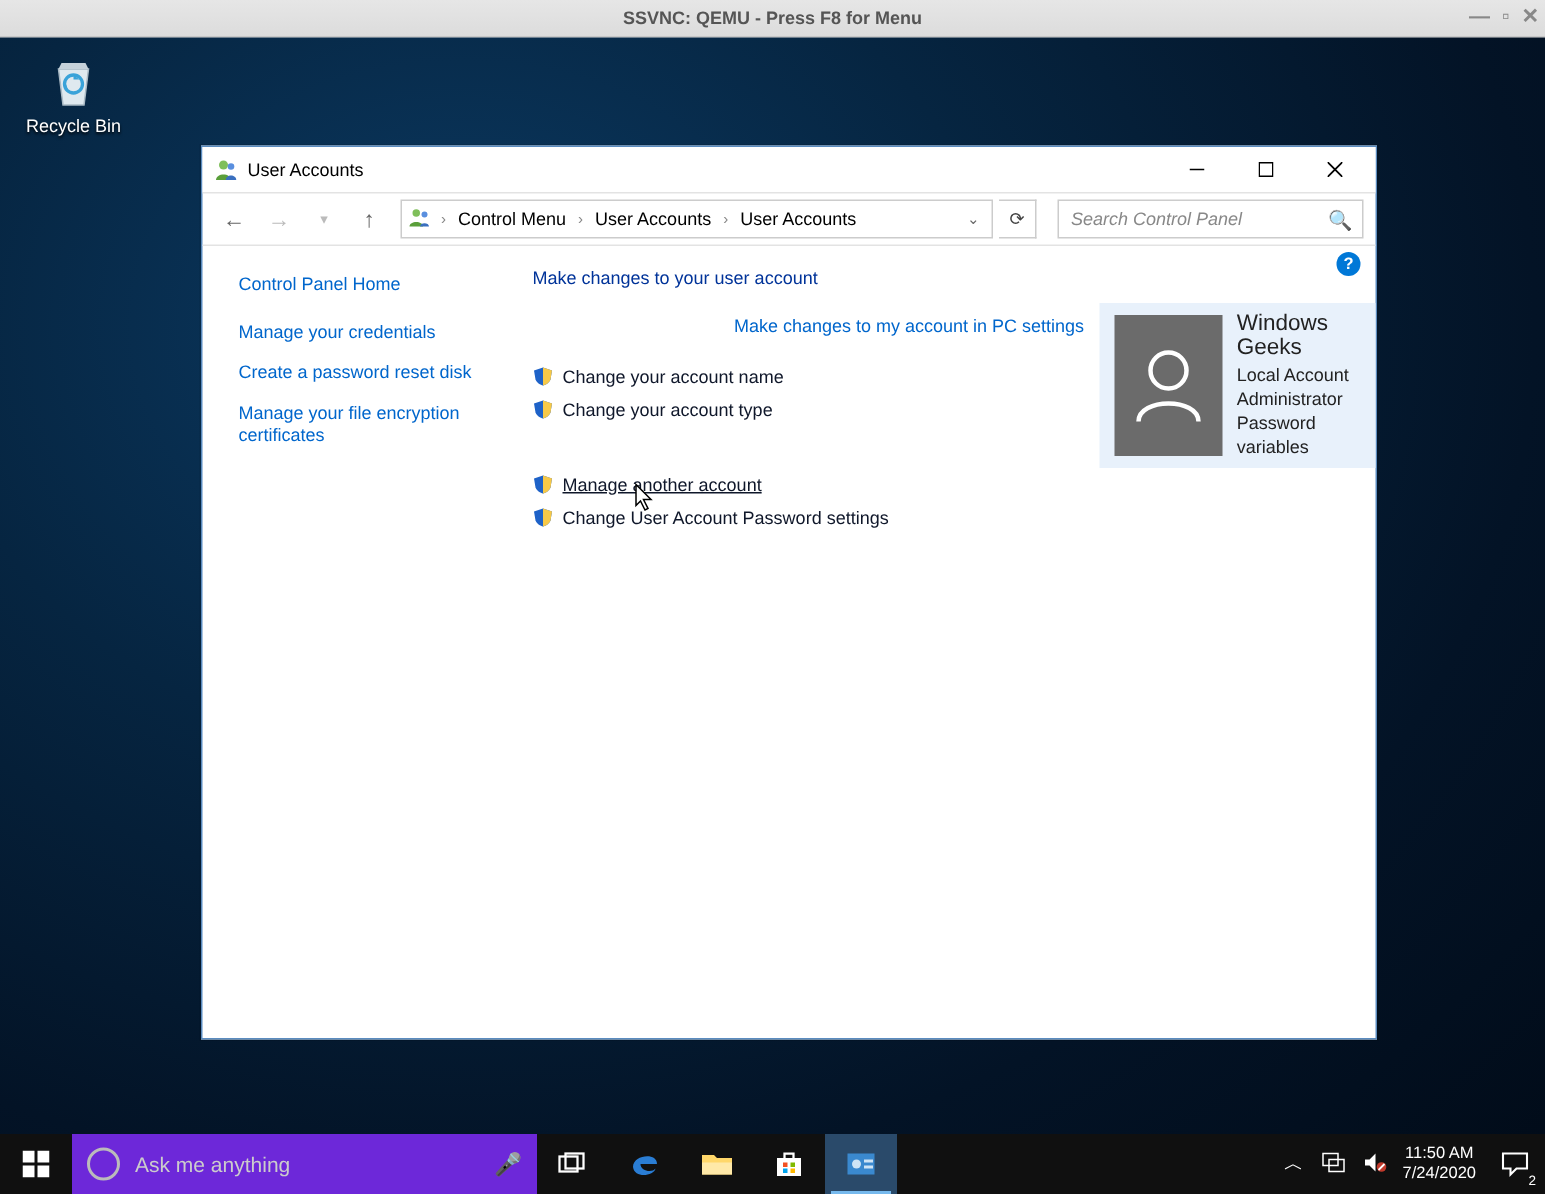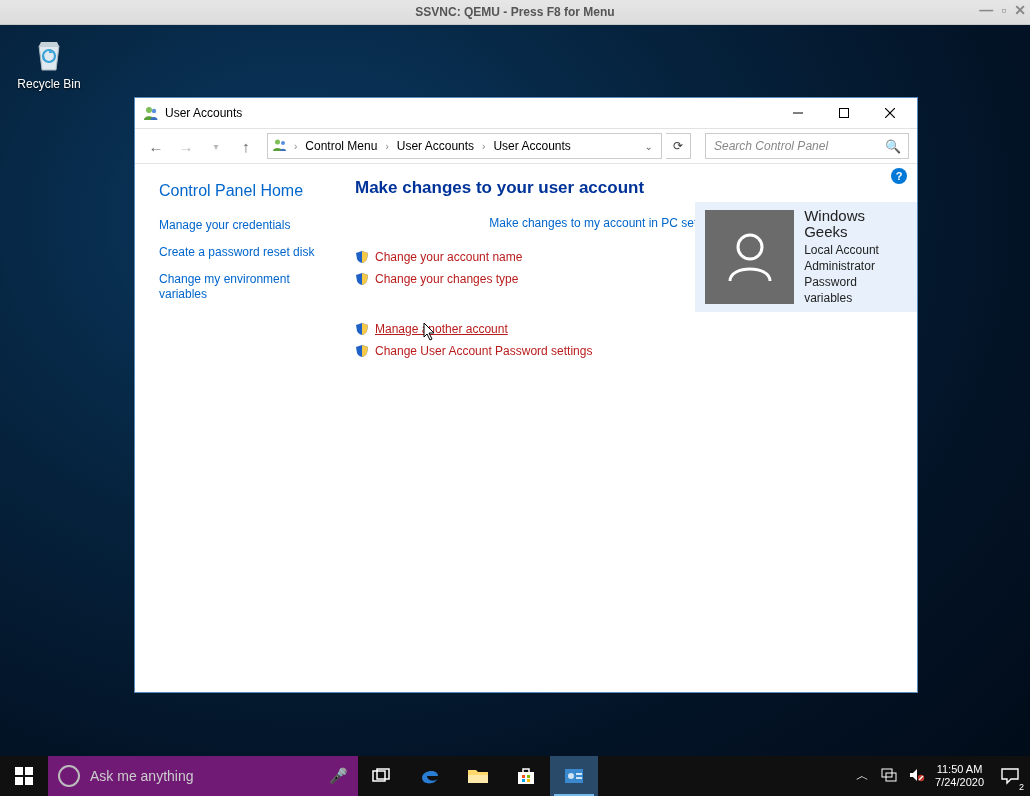--- a/index.html
+++ b/index.html
@@ -142,76 +142,76 @@
   .cpbody {
     flex:1;display:flex;position:relative;padding-top:8px;
   }
   .leftpane {
     width: 210px;
     padding: 10px 10px 10px 24px;
     font-size: 12px;
     box-sizing:border-box;
   }
   .leftpane .home {
-    color:#0066cc;font-size:16px;margin-bottom:18px;cursor:pointer;
+    color:#0066cc;font-size:12px;margin-bottom:18px;cursor:pointer;
   }
   .leftpane .sideitem {
     color:#0066cc;margin-bottom:12px;cursor:pointer;
     display:flex;align-items:flex-start;gap:6px;
     line-height:15px;
   }
   .leftpane .sideitem .shield { flex:none;margin-left:-18px;width:14px;height:14px; }
   .leftpane .sideitem span { flex:1; }
 
   .mainpane {
     flex:1;
     padding: 6px 20px 10px 10px;
     font-size:12px;
     position:relative;
   }
   .mainpane h2 {
-    color:#003399;font-weight:bold;font-size:17px;margin:0 0 18px 0;
+    color:#003399;font-weight:normal;font-size:12px;margin:0 0 18px 0;
   }
   .pcsettings {
     color:#0066cc;text-align:center;margin-bottom:20px;cursor:pointer;
     margin-left:-40px;
   }
   .actionlink {
-    display:flex;align-items:center;gap:6px;color:#b91c1c;margin-bottom:8px;cursor:pointer;
+    display:flex;align-items:center;gap:6px;color:#0f172a;margin-bottom:8px;cursor:pointer;
   }
   .actionlink.hover span { text-decoration: underline; }
   .shield-icon { width:14px;height:14px;flex:none; }
   .spacer { height:28px; }
 
   .usercard {
     position:absolute;
     right:0px;
     top:30px;
-    width:222px;
+    width:184px;
     height:110px;
     background:#e8f1fb;
     display:flex;
     align-items:center;
     gap:10px;
     padding:0 10px;
     box-sizing:border-box;
   }
   .usercard .avatar {
     width:94px;height:94px;background:#6b6b6b;display:flex;align-items:center;justify-content:center;
   }
   .usercard .uinfo { font-size:12px;color:#222;line-height:16px;}
   .usercard .uinfo .uname { font-size:15px;margin-bottom:2px;}
 
   
   .taskbar {
     position:absolute;left:0;right:0;bottom:0;height:40px;background:#101010;display:flex;align-items:center;color:#fff;
   }
   .taskbar .start { width:48px;height:40px;display:flex;align-items:center;justify-content:center;cursor:pointer;}
   .searchfield {
-    flex:0 0 310px;height:40px;background:#701a75;display:flex;align-items:center;padding:0 10px;box-sizing:border-box;gap:10px;cursor:text;
+    flex:0 0 310px;height:40px;background:#6d28d9;display:flex;align-items:center;padding:0 10px;box-sizing:border-box;gap:10px;cursor:text;
   }
   .searchfield .cortana { width:18px;height:18px;border:2px solid #bbb;border-radius:50%; }
   .searchfield .txt { color:#ccc;font-size:14px;flex:1; }
   .searchfield .mic { color:#aaa;font-size:15px;cursor:pointer;}
   .tbicon { width:48px;height:40px;display:flex;align-items:center;justify-content:center;cursor:pointer;position:relative;}
   .tbicon.active::after{content:"";position:absolute;bottom:0;left:4px;right:4px;height:2px;background:#76b9ed;}
   .tray { margin-left:auto;display:flex;align-items:center;gap:8px;padding:0 6px;font-size:11px;}
   .tray .clock { text-align:center;line-height:13px;cursor:pointer;}
   .tray .tic { cursor:pointer;font-size:13px;padding:0 2px;}
   .notif { width:40px;height:40px;display:flex;align-items:center;justify-content:center;cursor:pointer;position:relative;}
@@ -319,21 +319,21 @@
         <div class="leftpane">
           <div class="home">Control Panel Home</div>
 
           <div class="sideitem">
             <span>Manage your credentials</span>
           </div>
           <div class="sideitem">
             <span>Create a password reset disk</span>
           </div>
           <div class="sideitem">
-            <span>Change my environment variables</span>
+            <span>Manage your file encryption certificates</span>
           </div>
         </div>
 
         <div class="mainpane">
           <h2>Make changes to your user account</h2>
           <div class="pcsettings">Make changes to my account in PC settings</div>
 
           <div class="actionlink">
             <span class="shield-icon">
               <svg width="14" height="14" viewBox="0 0 14 14">
@@ -343,21 +343,21 @@
             </span>
             <span>Change your account name</span>
           </div>
           <div class="actionlink">
             <span class="shield-icon">
               <svg width="14" height="14" viewBox="0 0 14 14">
                   <path d="M7 1 L13 3 L12 9 C11 12 7 13 7 13 C7 13 3 12 2 9 L1 3 Z" fill="#1e62c8"></path>
                   <path d="M7 1 L7 13 C7 13 11 12 12 9 L13 3 Z" fill="#f7c948"></path>
                 </svg>
             </span>
-            <span>Change your changes type</span>
+            <span>Change your account type</span>
           </div>
 
           <div class="spacer"></div>
 
           <div class="actionlink hover">
             <span class="shield-icon">
               <svg width="14" height="14" viewBox="0 0 14 14">
                   <path d="M7 1 L13 3 L12 9 C11 12 7 13 7 13 C7 13 3 12 2 9 L1 3 Z" fill="#1e62c8"></path>
                   <path d="M7 1 L7 13 C7 13 11 12 12 9 L13 3 Z" fill="#f7c948"></path>
                 </svg>

